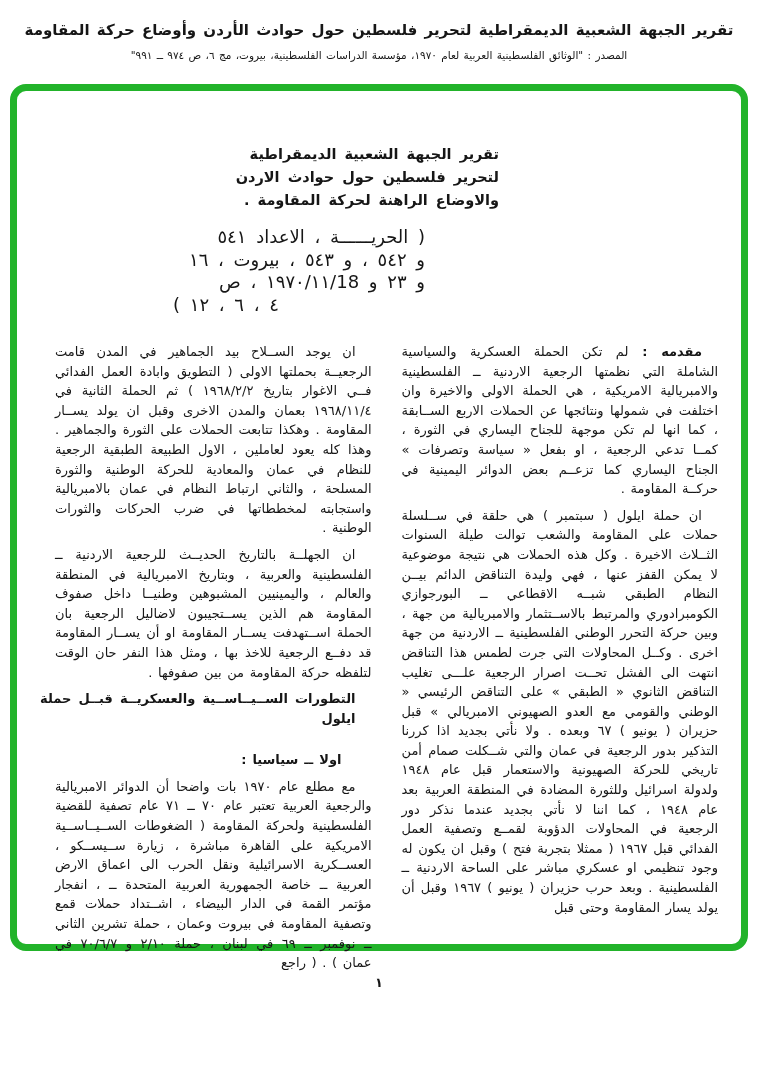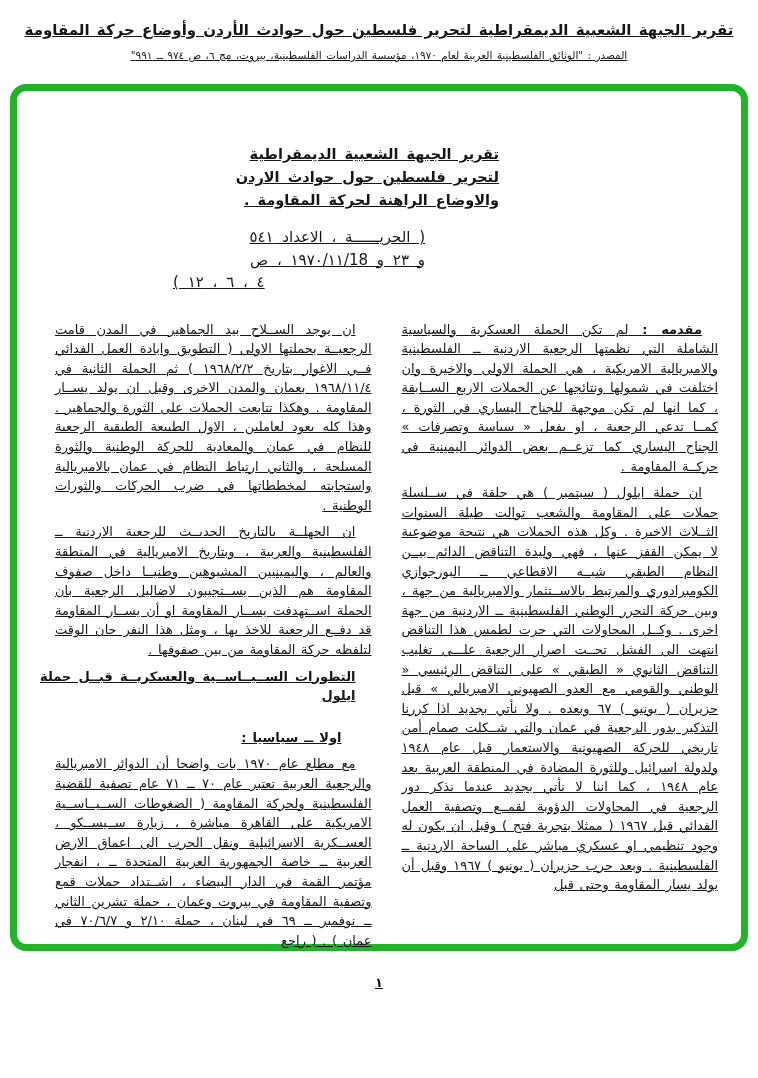--- a/index.html
+++ b/index.html
@@ -10,21 +10,20 @@
     height: 1078px;
     overflow: hidden;
     font-family: "DejaVu Sans", sans-serif;
     color: #161616;
     direction: rtl;
   }
   .page {
     position: relative;
     width: 758px;
     height: 1078px;
-    text-decoration: underline;
   }
   
   .header {
     text-align: center;
     padding-top: 21px;
   }
   .header-title {
     font-size: 15px;
     font-weight: bold;
     letter-spacing: 0.2px;
@@ -50,21 +49,21 @@
     font-size: 14.5px;
     font-weight: bold;
     line-height: 23px;
     width: 296px;
     margin: 52px 242px 0 0;
     text-align: right;
     word-spacing: 3px;
   }
   
   .doc-ref {
-    font-size: 15px;
+    font-size: 18px;
     line-height: 22.5px;
     width: 252px;
     margin: 14px 316px 0 0;
     text-align: right;
     word-spacing: 4px;
   }
   .doc-ref .ref-line { white-space: nowrap; }
   .doc-ref .ref-line.center { text-align: left; }
   
   .columns {
@@ -110,20 +109,21 @@
     <div class="header-title">تقرير الجبهة الشعبية الديمقراطية لتحرير فلسطين حول حوادث الأردن وأوضاع حركة المقاومة</div>
     <div class="header-source">المصدر : "الوثائق الفلسطينية العربية لعام ١٩٧٠، مؤسسة الدراسات الفلسطينية، بيروت، مج ٦، ص ٩٧٤ ــ ٩٩١"</div>
   </div>
 
   <div class="frame" style="border-color: rgb(34, 179, 42);">
 
     <div class="doc-title">تقرير الجبهة الشعبية الديمقراطية لتحرير فلسطين حول حوادث الاردن والاوضاع الراهنة لحركة المقاومة .</div>
 
     <div class="doc-ref">
         <div class="ref-line">( الحريــــــة ، الاعداد ٥٤١</div>
+        <div class="ref-line">و ٥٤٢ ، و ٥٤٣ ، بيروت ، ١٦</div>
         <div class="ref-line">و ٢٣ و ١٩٧٠/١١/18 ، ص</div>
         <div class="ref-line center">٤ ، ٦ ، ١٢ )</div>
       </div>
 
     <div class="columns">
         <div class="col">
           <p><span class="lead">مقدمه : </span>لم تكن الحملة العسكرية والسياسية الشاملة التي نظمتها الرجعية الاردنية ــ الفلسطينية والامبريالية الامريكية ، هي الحملة الاولى والاخيرة وان اختلفت في شمولها ونتائجها عن الحملات الاربع الســابقة ، كما انها لم تكن موجهة للجناح اليساري في الثورة ، كمــا تدعي الرجعية ، او بفعل « سياسة وتصرفات » الجناح اليساري كما تزعــم بعض الدوائر اليمينية في حركــة المقاومة .</p>
           <p>ان حملة ايلول ( سبتمبر ) هي حلقة في ســلسلة حملات على المقاومة والشعب توالت طيلة السنوات الثــلاث الاخيرة . وكل هذه الحملات هي نتيجة موضوعية لا يمكن القفز عنها ، فهي وليدة التناقض الدائم بيــن النظام الطبقي شبــه الاقطاعي ــ البورجوازي الكومبرادوري والمرتبط بالاســتثمار والامبريالية من جهة ، وبين حركة التحرر الوطني الفلسطينية ــ الاردنية من جهة اخرى . وكــل المحاولات التي جرت لطمس هذا التناقض انتهت الى الفشل تحــت اصرار الرجعية علـــى تغليب التناقض الثانوي « الطبقي » على التناقض الرئيسي « الوطني والقومي مع العدو الصهيوني الامبريالي » قبل حزيران ( يونيو ) ٦٧ وبعده . ولا نأتي بجديد اذا كررنا التذكير بدور الرجعية في عمان والتي شــكلت صمام أمن تاريخي للحركة الصهيونية والاستعمار قبل عام ١٩٤٨ ولدولة اسرائيل وللثورة المضادة في المنطقة العربية بعد عام ١٩٤٨ ، كما اننا لا نأتي بجديد عندما نذكر دور الرجعية في المحاولات الدؤوبة لقمــع وتصفية العمل الفدائي قبل ١٩٦٧ ( ممثلا بتجربة فتح ) وقبل ان يكون له وجود تنظيمي او عسكري مباشر على الساحة الاردنية ــ الفلسطينية . وبعد حرب حزيران ( يونيو ) ١٩٦٧ وقبل أن يولد يسار المقاومة وحتى قبل</p>
         </div>
         <div class="col">

